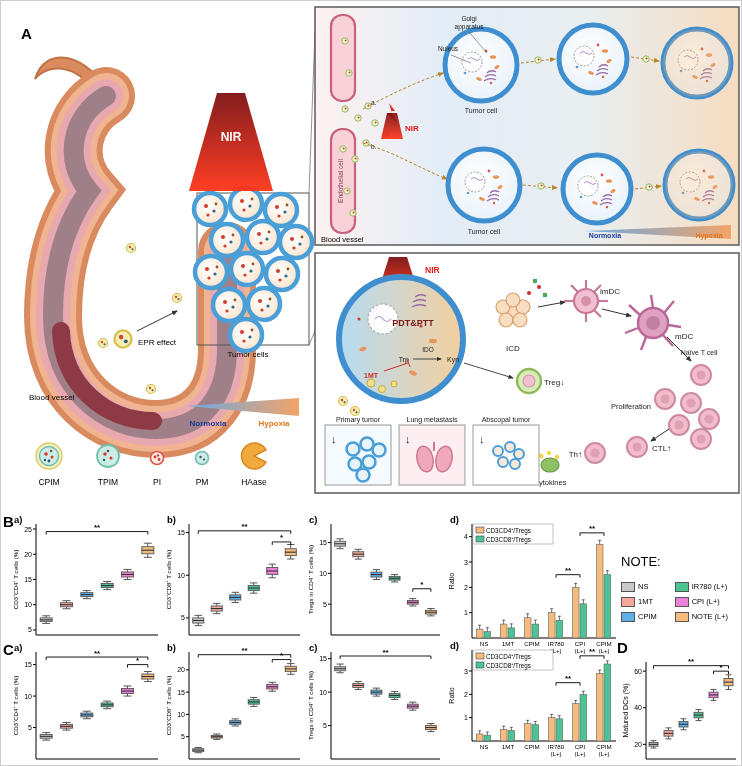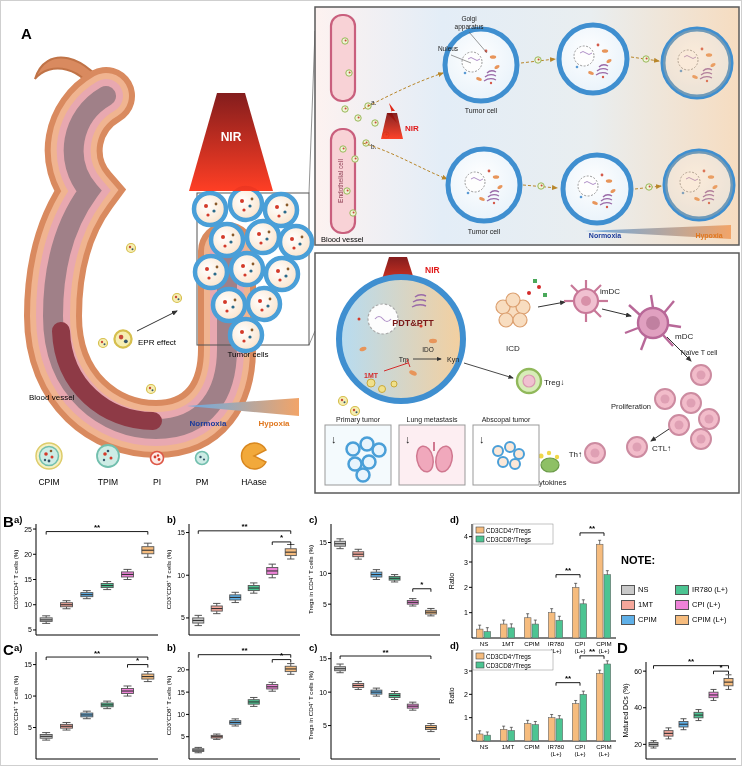--- a/index.html
+++ b/index.html
@@ -1,21 +1,21 @@
 <!DOCTYPE html>
 <html><head>
 <meta charset="utf-8">
 <style>
   html,body{margin:0;padding:0}
   body{width:742px;height:766px;position:relative;background:#fff;
        font-family:"Liberation Sans",sans-serif;overflow:hidden;border:1px solid #cfcfcf;box-sizing:border-box}
   .panel-label{position:absolute;font-weight:bold;font-size:15px;color:#000;z-index:5}
   .chart{position:absolute}
   .note{position:absolute;left:620px;top:553px;width:120px;font-size:7.5px;color:#000}
-  .note-title{font-weight:bold;font-size:11px;margin-bottom:16px}
+  .note-title{font-weight:normal;font-size:13px;margin-bottom:10px}
   .note-grid{display:grid;grid-template-rows:repeat(3,15px);grid-auto-flow:column;column-gap:5px}
   .note-item{display:flex;align-items:center;gap:3px;white-space:nowrap}
   .swatch{width:12px;height:8px;border:1px solid #555;display:inline-block;flex:0 0 auto}
   svg text{font-family:"Liberation Sans",sans-serif}
 </style>
 </head>
 <body>
 
 <span class="panel-label" style="left:20px;top:24px">A</span>
 <span class="panel-label" style="left:2px;top:512px">B</span>
@@ -927,16 +927,16 @@
       <div class="note-item">
         <span class="swatch" style="background: rgb(76, 196, 146);"></span>
         <span>IR780 (L+)</span>
       </div>
       <div class="note-item">
         <span class="swatch" style="background: rgb(238, 130, 216);"></span>
         <span>CPI (L+)</span>
       </div>
       <div class="note-item">
         <span class="swatch" style="background: rgb(246, 188, 126);"></span>
-        <span>CPIM (L+)</span>
+        <span>NOTE (L+)</span>
       </div>
     </div>
 </div>
 
 </body></html>

